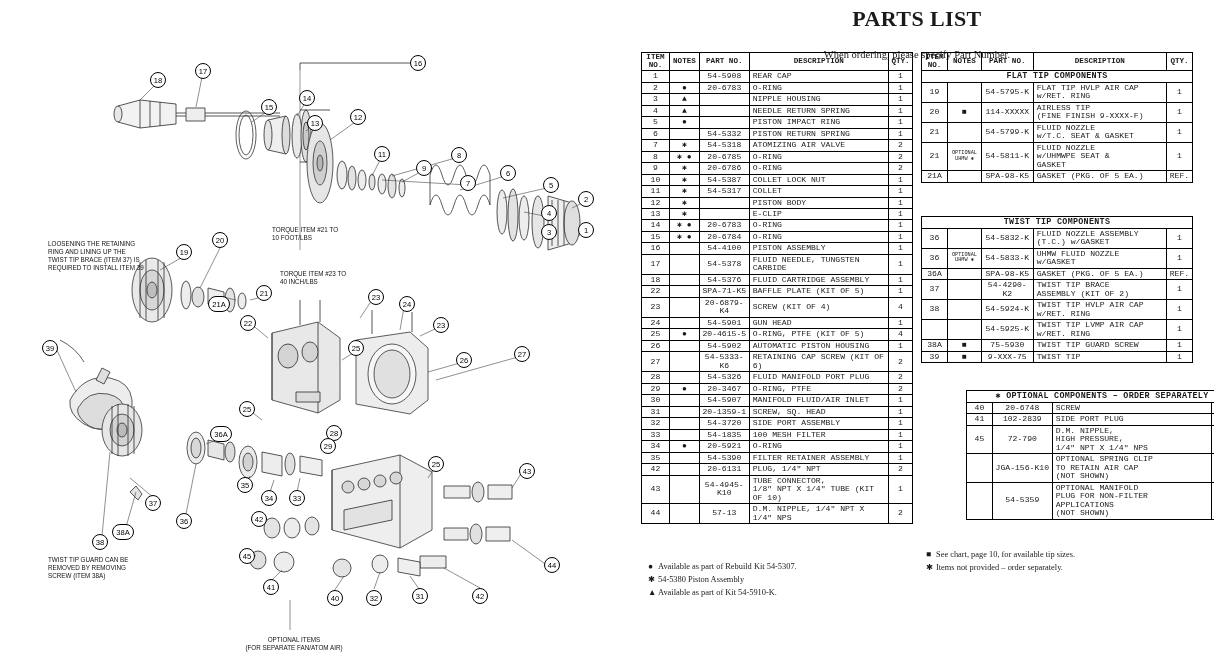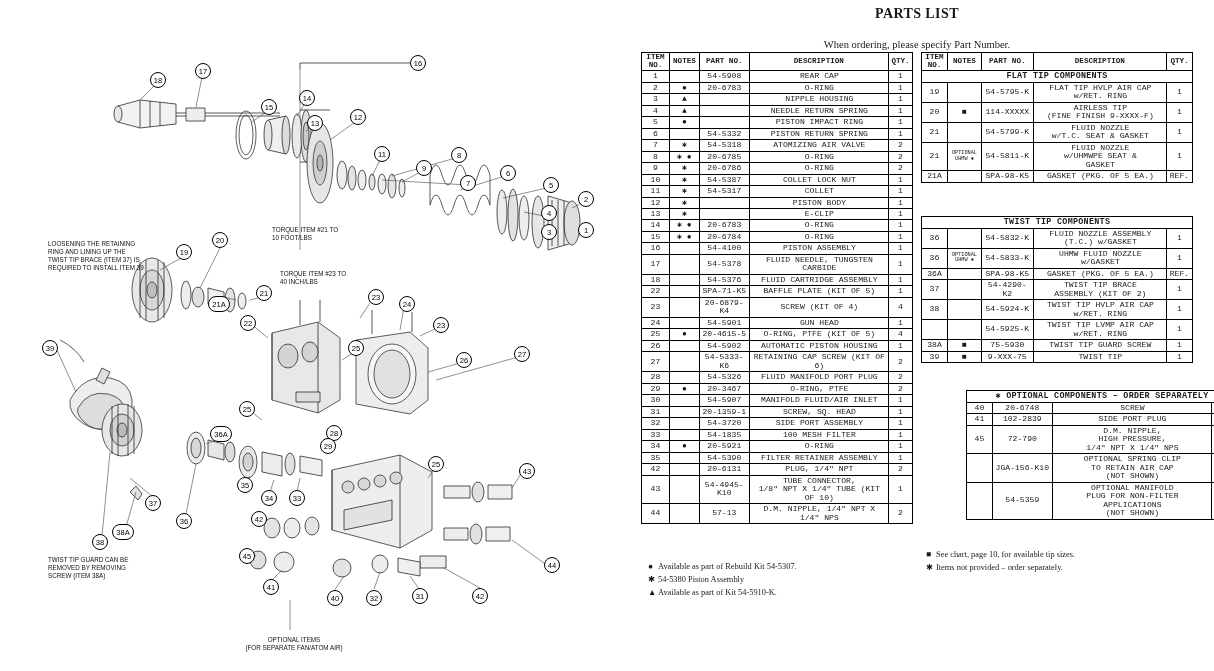--- a/index.html
+++ b/index.html
@@ -9,21 +9,21 @@
     background: #ffffff;
     font-family: "Liberation Serif", serif;
     color: #1a1a1a;
     overflow: hidden;
     position: relative;
   }
   .page { position: relative; width: 1214px; height: 671px; }
 
   
   .header { position: absolute; left: 632px; top: 6px; width: 570px; text-align: center; }
-  .header .title { font-size: 14px; font-weight: bold; letter-spacing: .4px; }
+  .header .title { font-size: 22px; font-weight: bold; letter-spacing: .4px; }
   .header .sub { font-size: 10.5px; margin-top: 17px; }
 
   
   table.pl {
     border-collapse: collapse;
     font-size: 8.1px;
     line-height: 1.05;
     font-family: Liberation Mono, monospace;
   }
   table.pl td, table.pl th {
@@ -32,21 +32,21 @@
     vertical-align: middle;
   }
   table.pl thead th {
     font-weight: bold;
     text-align: center;
     font-size: 7.6px;
     line-height: 1.0;
     padding: 1px 1px;
   }
   .c { text-align: center; }
-  .l { text-align: center; padding-left: 3px !important; }
+  .l { text-align: left; padding-left: 3px !important; }
   .sect {
     text-align: center; font-weight: bold; font-size: 8.4px;
     letter-spacing: .3px;
   }
   .opt-lbl { font-size: 5.2px; line-height: 1.0; display:block; }
 
   
   #main-table-wrap { position: absolute; left: 641px; top: 52px; }
   #main-table-wrap table { width: 272px; }
 

